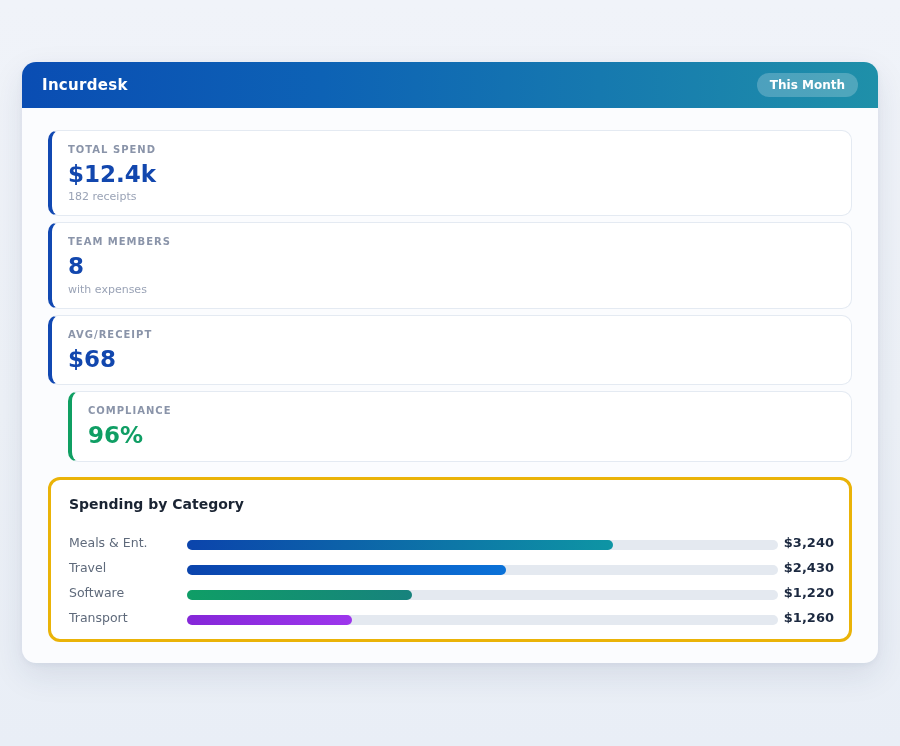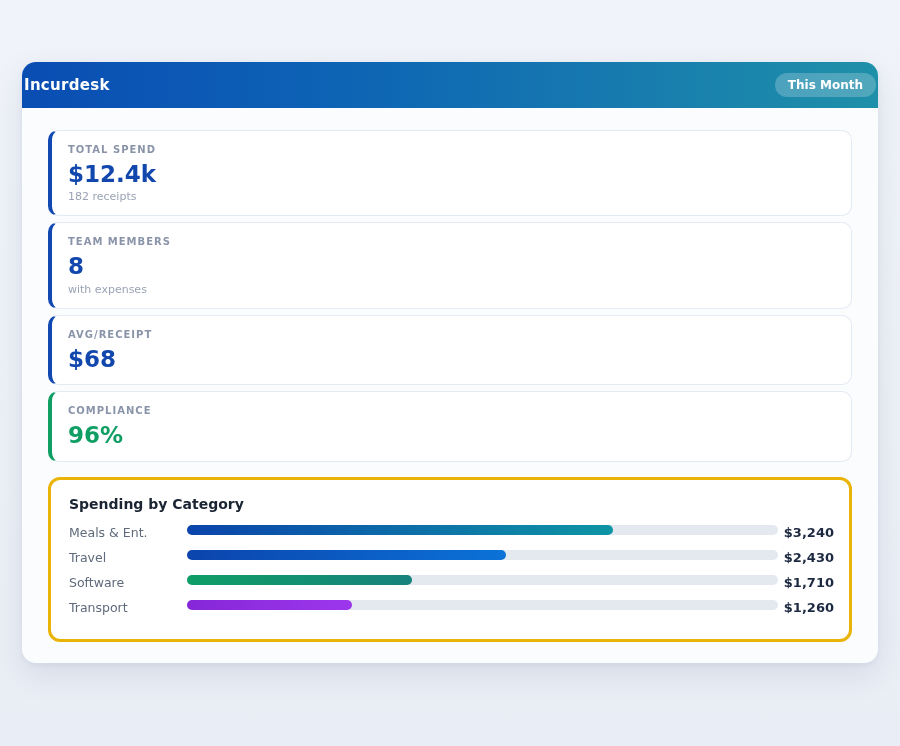--- a/index.html
+++ b/index.html
@@ -12,21 +12,21 @@
   }
   .main-card {
     position:absolute; left:22px; top:62px; width:856px;
     background:#fbfcfe; border-radius:14px;
     box-shadow:0 12px 32px rgba(25,45,90,.10), 0 2px 6px rgba(25,45,90,.05);
   }
   .app-header {
     height:46px; border-radius:14px 14px 0 0;
     background:linear-gradient(90deg,#0a4db3 0%,#0d62b5 35%,#1f90a9 100%);
     display:flex; align-items:center; justify-content:space-between;
-    padding:0 2px;
+    padding:0 20px;
   }
   .app-title { color:#ffffff; font-size:15px; font-weight:bold; letter-spacing:.3px; }
   .period-badge {
     background:rgba(255,255,255,.22); color:#ffffff;
     font-size:12px; font-weight:bold; line-height:1;
     padding:6px 13px; border-radius:999px; border:none; cursor:pointer;
     font-family:inherit;
   }
   .card-body { padding:22px 26px 21px; }
   .stat-card {
@@ -38,21 +38,21 @@
     font-size:10px; font-weight:bold; letter-spacing:1px;
     color:#8a94a9; text-transform:uppercase;
   }
   .stat-value { font-size:23px; font-weight:bold; color:#1247ae; margin-top:6px; line-height:1.15; }
   .stat-sub { font-size:11px; color:#9aa3b6; margin-top:3px; }
   .chart-card {
     margin-top:15px; background:#ffffff; border:3px solid #eab308;
     border-radius:12px; padding:16px 15px 14px 18px;
   }
   .chart-title { font-size:14px; font-weight:bold; color:#1a2433; margin-bottom:13px; }
-  .chart-row { display:flex; align-items:flex-start; height:25px; }
+  .chart-row { display:flex; align-items:flex-end; height:25px; }
   .row-label { width:118px; flex-shrink:0; font-size:12.5px; color:#5f6a7b; }
   .bar-track { flex:1; height:10px; border-radius:5px; background:#e4e9f0; position:relative; }
   .bar-fill { height:10px; border-radius:5px; width:0; }
   .row-value { width:56px; flex-shrink:0; text-align:right; font-size:13px; font-weight:bold; color:#1c2940; }
 </style>
 </head>
 <body>
 
 <div class="main-card">
 
@@ -74,21 +74,21 @@
       <div class="stat-value" style="color: rgb(18, 71, 174);">8</div>
       <div class="stat-sub">with expenses</div>
     </div>
 
     <div class="stat-card" style="border-left-color: rgb(17, 72, 178);">
       <div class="stat-label">AVG/RECEIPT</div>
       <div class="stat-value" style="color: rgb(18, 71, 174);">$68</div>
 
     </div>
 
-    <div class="stat-card" style="border-left-color: rgb(15, 159, 98);">
+    <div class="stat-card" style="border-left-color: rgb(15, 159, 98); margin-left: 20px;">
       <div class="stat-label">COMPLIANCE</div>
       <div class="stat-value" style="color: rgb(15, 158, 100);">96%</div>
 
     </div>
 
     <div class="chart-card">
       <div class="chart-title">Spending by Category</div>
 
       <div class="chart-row">
         <div class="row-label">Meals &amp; Ent.</div>
@@ -104,21 +104,21 @@
             <div class="bar-fill" style="width: 54%; background: linear-gradient(90deg, rgb(11, 68, 172), rgb(11, 114, 216));"></div>
           </div>
         <div class="row-value">$2,430</div>
       </div>
 
       <div class="chart-row">
         <div class="row-label">Software</div>
         <div class="bar-track" style="background: rgb(228, 233, 240);">
             <div class="bar-fill" style="width: 38%; background: linear-gradient(90deg, rgb(15, 158, 102), rgb(23, 130, 125));"></div>
           </div>
-        <div class="row-value">$1,710</div>
+        <div class="row-value">$1,220</div>
       </div>
 
       <div class="chart-row">
         <div class="row-label">Transport</div>
         <div class="bar-track" style="background: rgb(228, 233, 240);">
             <div class="bar-fill" style="width: 28%; background: linear-gradient(90deg, rgb(133, 39, 216), rgb(157, 54, 236));"></div>
           </div>
         <div class="row-value">$1,260</div>
       </div>
 

